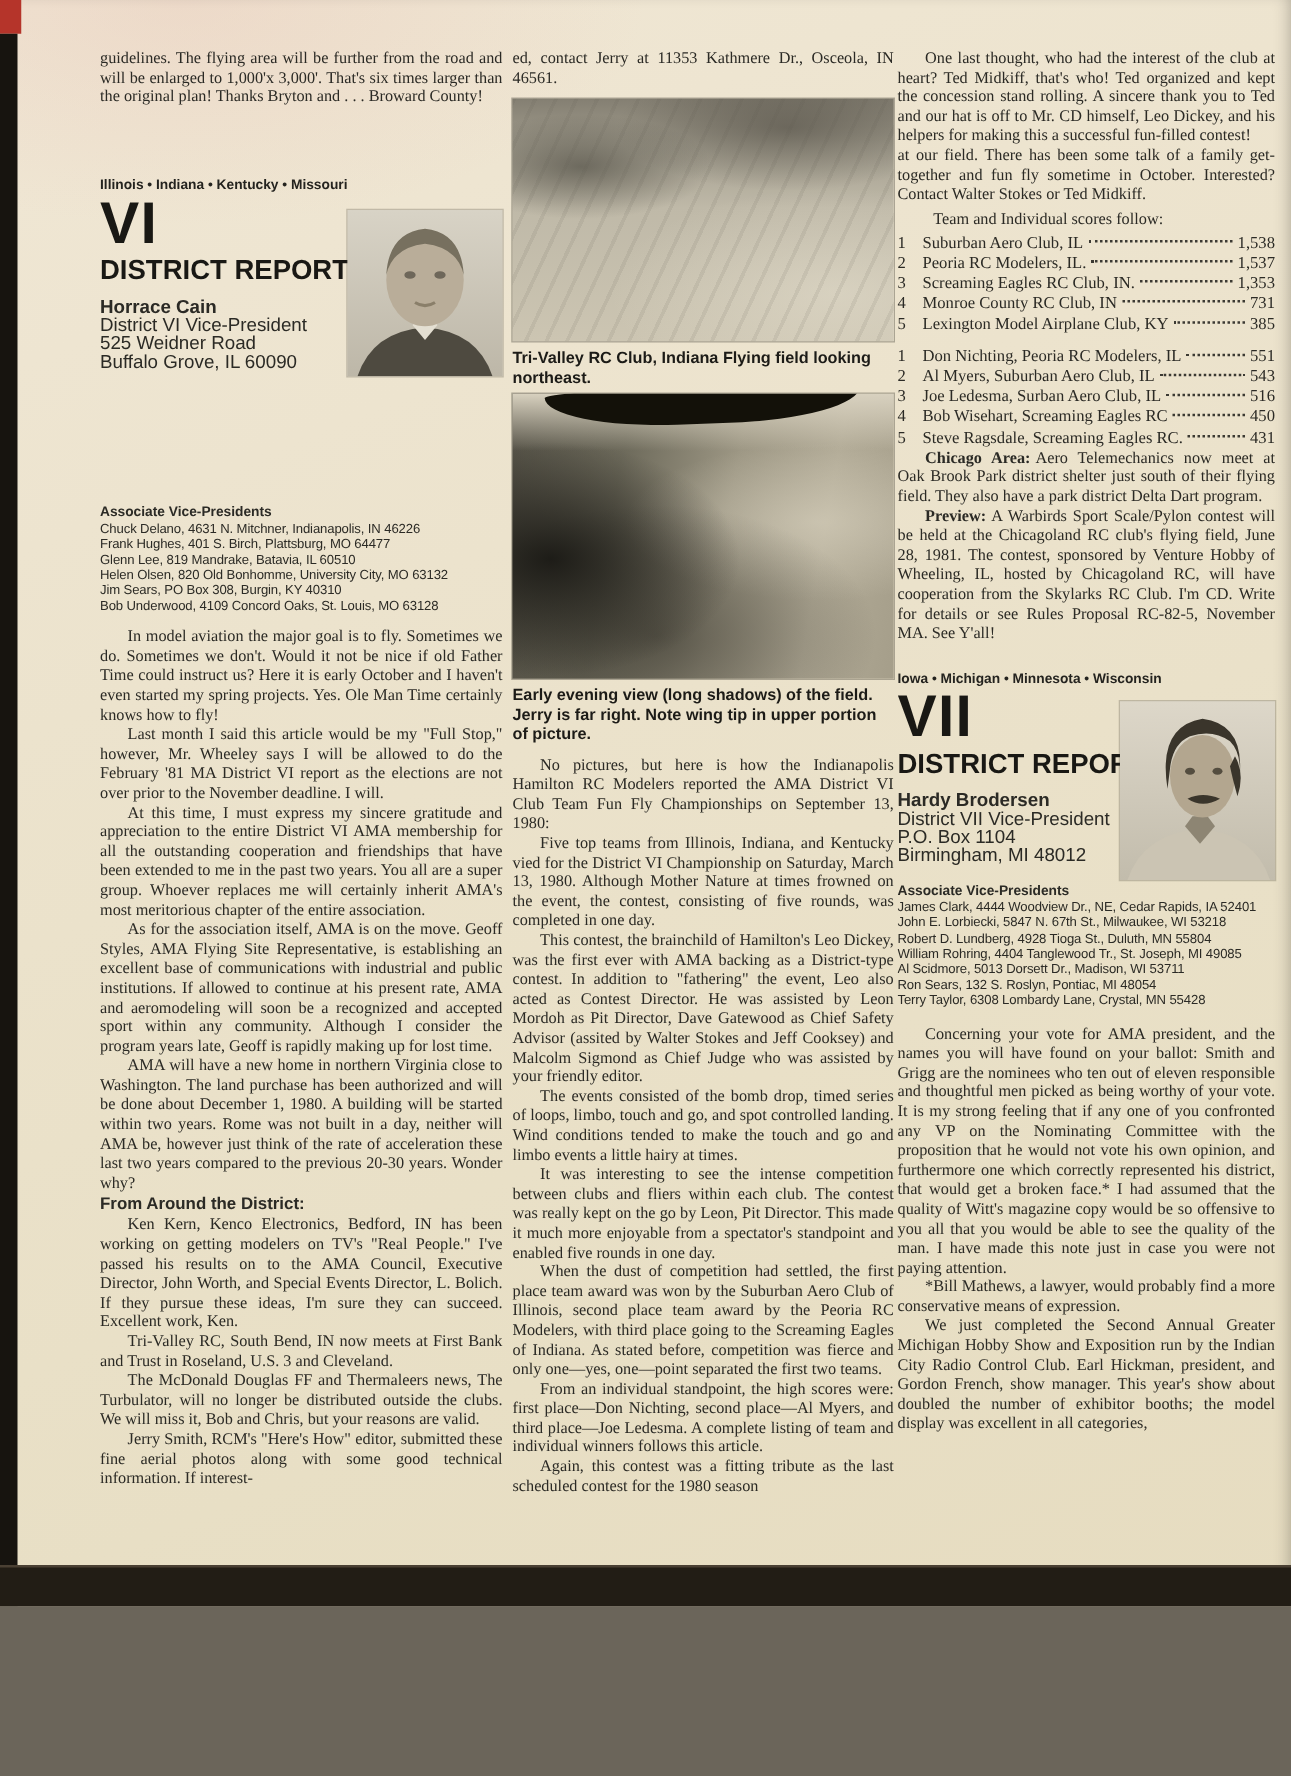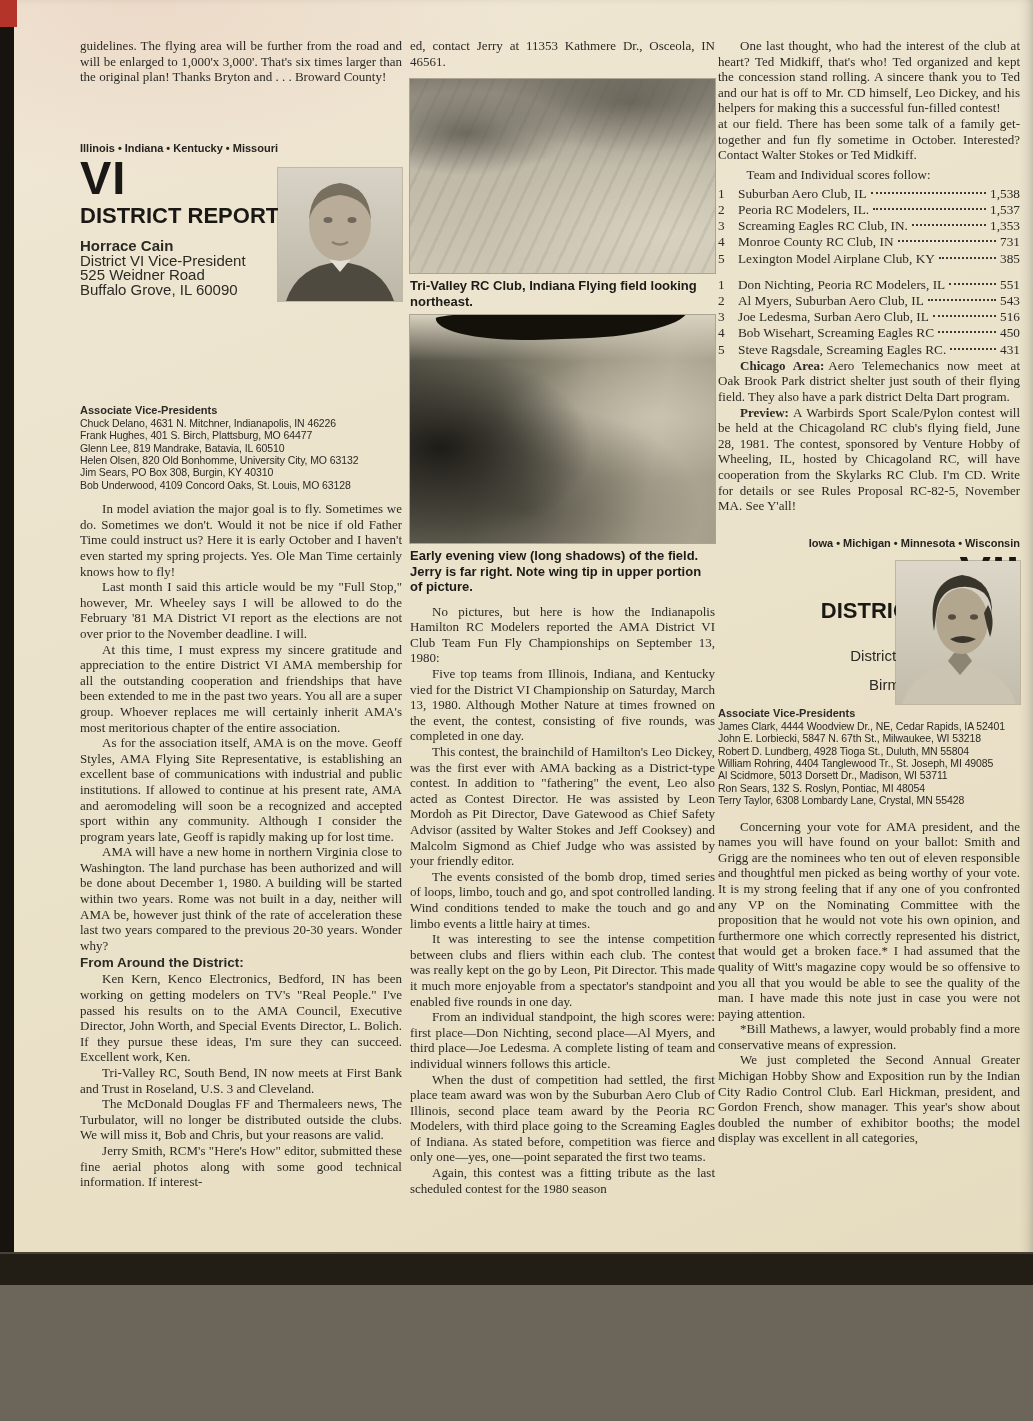--- a/index.html
+++ b/index.html
@@ -153,22 +153,22 @@
       <div class="wing"></div>
     </div>
     <div class="caption">Early evening view (long shadows) of the field. Jerry is far right. Note wing tip in upper portion of picture.</div>
 
     <div style="margin-top:9px;">
       <p class="body">No pictures, but here is how the Indianapolis Hamilton RC Modelers reported the AMA District VI Club Team Fun Fly Championships on September 13, 1980:</p>
       <p class="body gap-top">Five top teams from Illinois, Indiana, and Kentucky vied for the District VI Championship on Saturday, March 13, 1980. Although Mother Nature at times frowned on the event, the contest, consisting of five rounds, was completed in one day.</p>
       <p class="body">This contest, the brainchild of Hamilton's Leo Dickey, was the first ever with AMA backing as a District-type contest. In addition to "fathering" the event, Leo also acted as Contest Director. He was assisted by Leon Mordoh as Pit Director, Dave Gatewood as Chief Safety Advisor (assited by Walter Stokes and Jeff Cooksey) and Malcolm Sigmond as Chief Judge who was assisted by your friendly editor.</p>
       <p class="body">The events consisted of the bomb drop, timed series of loops, limbo, touch and go, and spot controlled landing. Wind conditions tended to make the touch and go and limbo events a little hairy at times.</p>
       <p class="body">It was interesting to see the intense competition between clubs and fliers within each club. The contest was really kept on the go by Leon, Pit Director. This made it much more enjoyable from a spectator's standpoint and enabled five rounds in one day.</p>
+      <p class="body">When the dust of competition had settled, the first place team award was won by the Suburban Aero Club of Illinois, second place team award by the Peoria RC Modelers, with third place going to the Screaming Eagles of Indiana. As stated before, competition was fierce and only one—yes, one—point separated the first two teams.</p>
       <p class="body">From an individual standpoint, the high scores were: first place—Don Nichting, second place—Al Myers, and third place—Joe Ledesma. A complete listing of team and individual winners follows this article.</p>
-      <p class="body">When the dust of competition had settled, the first place team award was won by the Suburban Aero Club of Illinois, second place team award by the Peoria RC Modelers, with third place going to the Screaming Eagles of Indiana. As stated before, competition was fierce and only one—yes, one—point separated the first two teams.</p>
       <p class="body">Again, this contest was a fitting tribute as the last scheduled contest for the 1980 season</p>
     </div>
   </div>
 
   <div class="col" id="col3">
     <p class="body">One last thought, who had the interest of the club at heart? Ted Midkiff, that's who! Ted organized and kept the concession stand rolling. A sincere thank you to Ted and our hat is off to Mr. CD himself, Leo Dickey, and his helpers for making this a successful fun-filled contest!</p>
     <p class="body noindent">at our field. There has been some talk of a family get-together and fun fly sometime in October. Interested? Contact Walter Stokes or Ted Midkiff.</p>
 
     <div class="scores-heading">Team and Individual scores follow:</div>
 
@@ -238,21 +238,21 @@
       </div>
     </div>
 
     <p class="body gap-top">
       <span class="lead-label">Chicago Area:</span><span>Aero Telemechanics now meet at Oak Brook Park district shelter just south of their flying field. They also have a park district Delta Dart program.</span>
     </p>
     <p class="body">
       <span class="lead-label">Preview:</span><span>A Warbirds Sport Scale/Pylon contest will be held at the Chicagoland RC club's flying field, June 28, 1981. The contest, sponsored by Venture Hobby of Wheeling, IL, hosted by Chicagoland RC, will have cooperation from the Skylarks RC Club. I'm CD. Write for details or see Rules Proposal RC-82-5, November MA. See Y'all!</span>
     </p>
 
-    <div class="district-header" style="margin-top:23px; min-height:160px;text-align:right;">
+    <div class="district-header" style="margin-top:23px; min-height:160px;">
       <div class="states">Iowa • Michigan • Minnesota • Wisconsin</div>
       <div class="district-number">VII</div>
       <div class="district-title">DISTRICT REPORT</div>
 
       <div class="officer-block">
         <div class="officer-name">Hardy Brodersen</div>
         <div class="officer-line">District VII Vice-President</div>
         <div class="officer-line">P.O. Box 1104</div>
         <div class="officer-line">Birmingham, MI 48012</div>
       </div>

